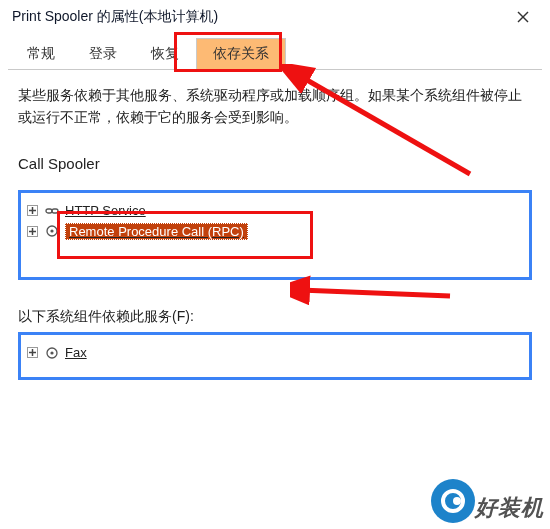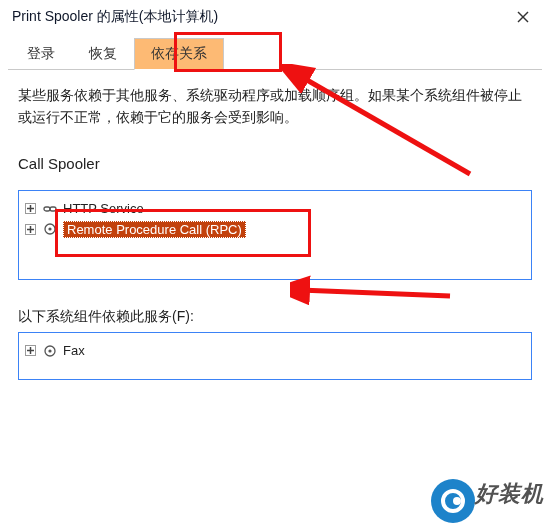--- a/index.html
+++ b/index.html
@@ -9,49 +9,50 @@
   .titlebar .close{width:34px;height:22px;display:flex;align-items:center;justify-content:center;cursor:pointer;}
   .titlebar .close svg{width:12px;height:12px;stroke:#333;stroke-width:1.4;}
   .tabs{display:flex;align-items:flex-end;border-bottom:1px solid #c9c9c9;margin:6px 8px 0 8px;padding:0 2px;height:32px;position:relative;}
   .tab{padding:6px 16px 6px 16px;cursor:pointer;color:#333;position:relative;top:1px;border:1px solid transparent;font-size:14px;}
   .tab.active{border:1px solid #c9c9c9;border-bottom:1px solid #fff;background:#fdba74;}
   .redbox{border:3px solid #e11;position:absolute;pointer-events:none;}
   .content{padding:14px 18px 0 18px;position:relative;}
   .desc{line-height:1.6;font-size:14px;color:#222;margin-bottom:26px;}
   .service-name{font-size:15px;margin-bottom:18px;color:#222;}
   .group-label{font-size:14px;margin-bottom:6px;color:#222;}
-  .treebox{border:1px solid #3b82f6;background:#fff;padding:8px 6px;min-height:90px;margin-bottom:28px;}
+  .treebox{border:3px solid #3b82f6;background:#fff;padding:8px 6px;min-height:90px;margin-bottom:28px;text-decoration:underline;}
   .treebox.small{min-height:48px;}
   .tree-row{display:flex;align-items:center;padding:2px 0;font-size:13px;color:#222;}
   .expander{width:11px;height:11px;border:1px solid #9a9a9a;display:flex;align-items:center;justify-content:center;margin-right:6px;cursor:pointer;flex:0 0 auto;}
   .expander svg{width:7px;height:7px;stroke:#444;stroke-width:1.5;}
   .tree-icon{width:16px;height:16px;margin-right:5px;display:flex;align-items:center;justify-content:center;flex:0 0 auto;}
   .tree-label{white-space:nowrap;}
   .tree-label.sel{background:#c2410c;color:#fff;border:1px dotted #fff;padding:0 3px;}
   .arrow{position:absolute;pointer-events:none;}
-  .watermark{position:absolute;right:6px;bottom:6px;display:flex;align-items:flex-start;opacity:.92;}
+  .watermark{position:absolute;right:6px;bottom:6px;display:flex;align-items:flex-end;opacity:.92;}
   .watermark .logo{width:44px;height:44px;border-radius:50%;background:#0a79c6;display:flex;align-items:center;justify-content:center;}
   .watermark .logo .inner{width:24px;height:24px;border-radius:50%;border:4px solid #fff;background:#0a79c6;position:relative;}
   .watermark .logo .inner::after{content:"";position:absolute;width:8px;height:8px;background:#fff;border-radius:50%;top:4px;left:8px;}
   .watermark .txt{font-size:22px;font-weight:700;color:#444;font-style:italic;letter-spacing:1px;}
 </style>
 </head>
 <body>
 
 <div class="titlebar">
   <span class="title">Print Spooler 的属性(本地计算机)</span>
   <div class="close">
     <svg viewBox="0 0 12 12">
         <line x1="1" y1="1" x2="11" y2="11"></line>
         <line x1="11" y1="1" x2="1" y2="11"></line>
       </svg>
   </div>
 </div>
 
 <div class="tabs">
+  <div class="tab">常规</div>
   <div class="tab">登录</div>
   <div class="tab">恢复</div>
   <div class="tab active">依存关系</div>
   <div class="redbox" style="left:166px;top:-6px;width:108px;height:40px;"></div>
 </div>
 
 <div class="content">
   <div class="desc">某些服务依赖于其他服务、系统驱动程序或加载顺序组。如果某个系统组件被停止或运行不正常，依赖于它的服务会受到影响。</div>
 
   <div class="service-name">Call Spooler</div>

